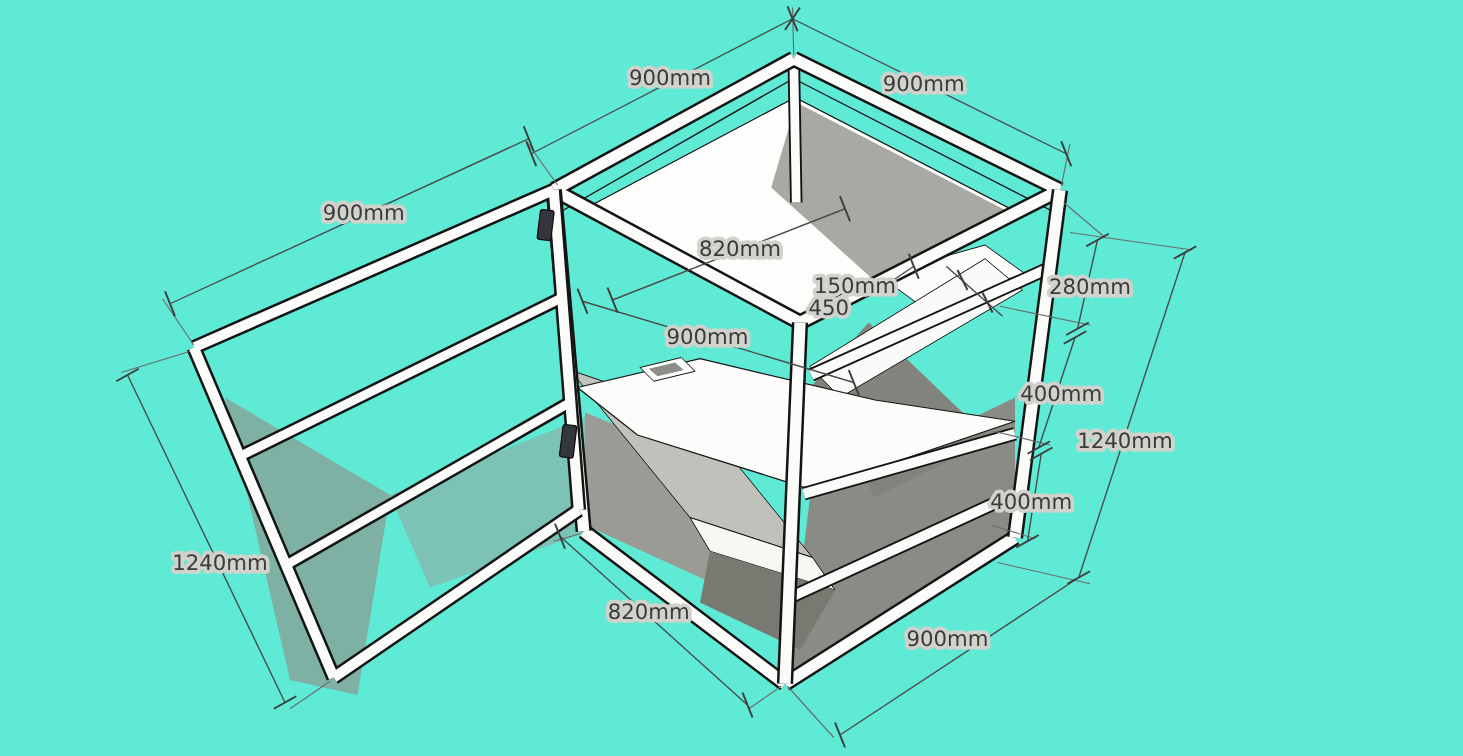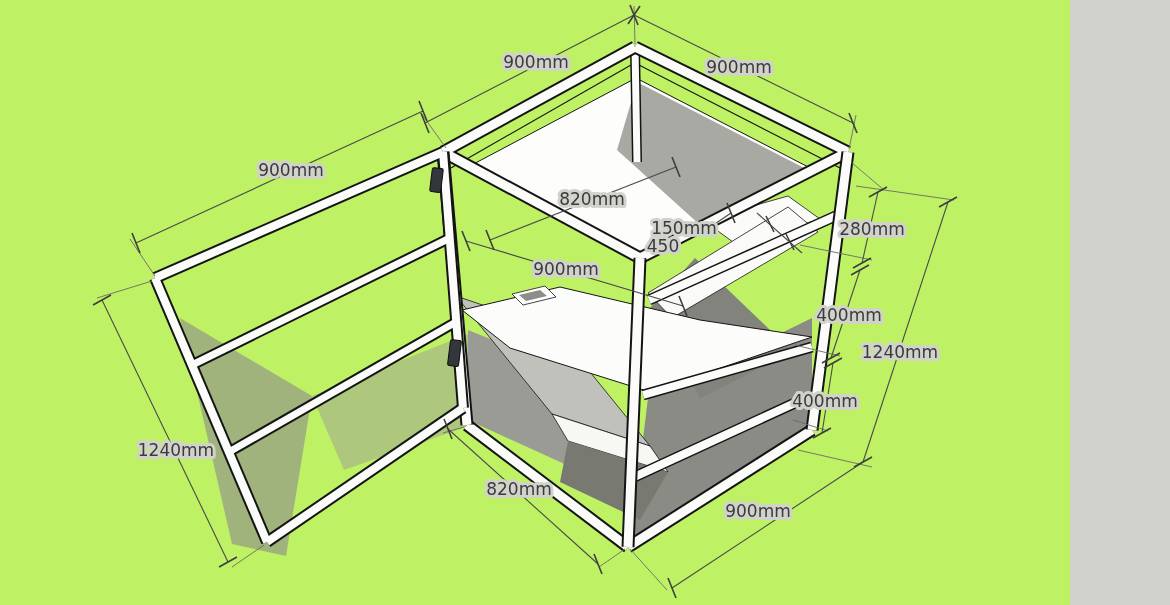--- a/index.html
+++ b/index.html
@@ -1,16 +1,16 @@
 <!DOCTYPE html>
 <html><head>
 <meta charset="utf-8">
 <style>
   html,body{margin:0;padding:0;background:#d1d2cb;}
-  .stage{width:1070px;height:605px;position:relative;overflow:hidden;background:#bef264;}
+  .stage{width:1170px;height:605px;position:relative;overflow:hidden;background:#5eead4;}
   svg{display:block;}
   .dim-label{
     font-family:"DejaVu Sans","Liberation Sans",sans-serif;
     font-size:17px;
     fill:#3b3b3b;
     paint-order:stroke;
     stroke:#d1d2cb;
     stroke-width:6px;
     stroke-linejoin:round;
     text-anchor:middle;

